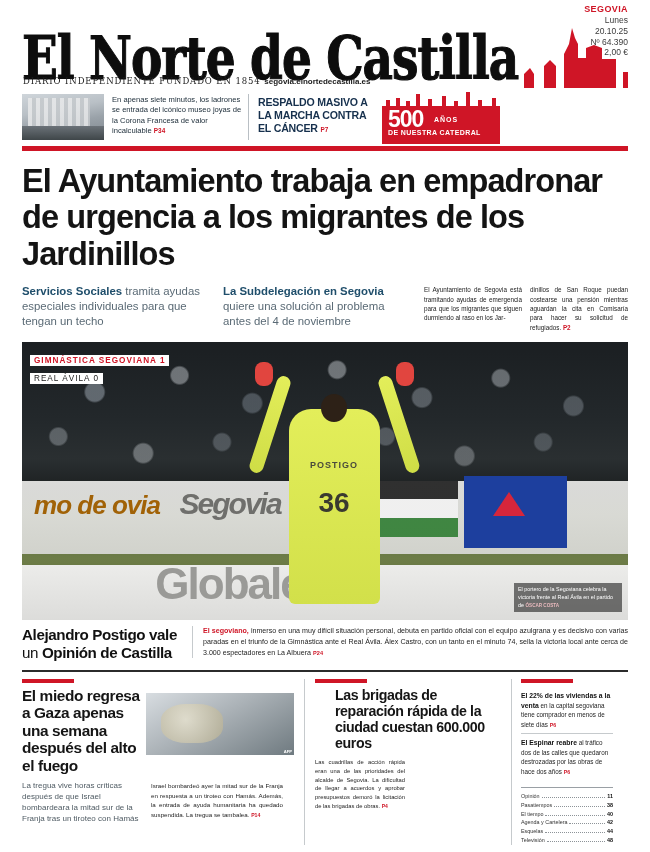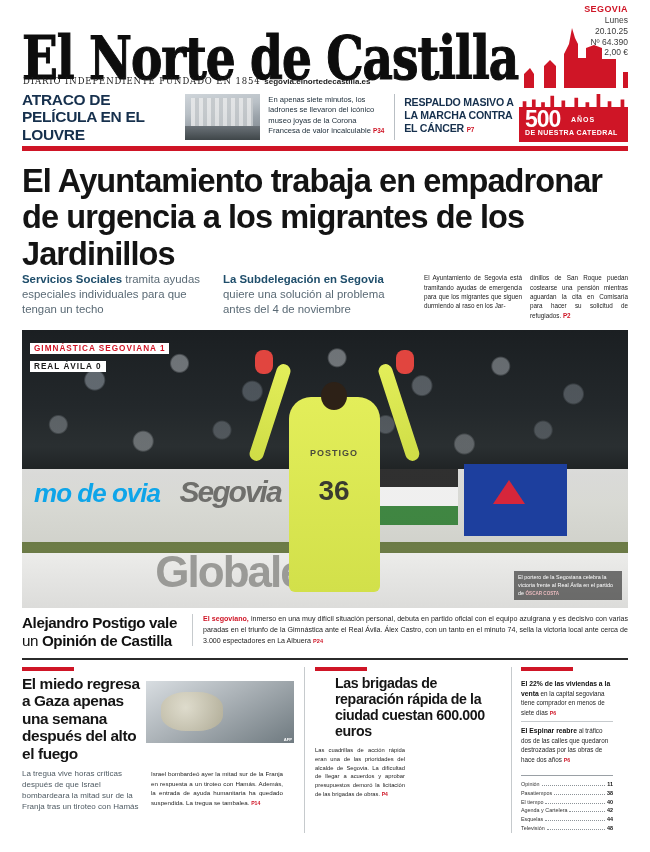--- a/index.html
+++ b/index.html
@@ -88,21 +88,21 @@
   
   .redrule{height:5px;background:#cf1526;margin:4px 22px 0 22px;}
 
   
   .main-head{
     margin:12px 22px 0 22px;
     font-weight:bold;font-size:32.5px;line-height:1.12;
     letter-spacing:-0.9px;color:#141414;
   }
   
-  .subrow{display:flex;margin:0 22px 0 22px;justify-content:center;}
+  .subrow{display:flex;margin:12px 22px 0 22px;justify-content:center;}
   .sub-col{width:198px;padding-right:12px;font-size:11.4px;line-height:1.33;color:#5a6a75;}
   .sub-col b{color:#1f4e6b;font-weight:bold;}
   .sub-body{flex:1;display:flex;gap:8px;font-size:6.3px;line-height:1.5;color:#222;
             text-align:justify;padding-top:1px;}
   .sub-body .bcol{width:98px;}
   .sub-body .ref{color:#cf1526;font-weight:bold;}
 
   
   .photo-wrap{margin:10px 22px 0 22px;position:relative;height:278px;overflow:hidden;
               background:#10140f;}
@@ -121,21 +121,21 @@
       radial-gradient(circle at 46% 42%, rgba(185,190,196,.35) 0 9px, transparent 11px),
       radial-gradient(circle at 60% 34%, rgba(150,158,166,.4) 0 8px, transparent 10px),
       radial-gradient(circle at 73% 41%, rgba(200,205,210,.35) 0 9px, transparent 11px),
       radial-gradient(circle at 86% 36%, rgba(135,143,151,.42) 0 8px, transparent 10px),
       linear-gradient(180deg,#1b1f22 0%,#23282b 28%,#2a2f31 42%,#1d2122 52%,#5d6b3f 62%,#6d7c47 78%,#5a6838 100%);
     filter:blur(0.6px);
   }
   .board{position:absolute;left:0;right:0;top:50%;height:26%;
     background:linear-gradient(180deg,#e9e9e7,#d9d9d6);opacity:.93;}
   .board-text{position:absolute;left:2%;top:53%;font-size:26px;font-weight:bold;
-    color:#0ea5e9;font-style:italic;letter-spacing:-1px;text-align:center;}
+    color:#a16207;font-style:italic;letter-spacing:-1px;text-align:center;}
   .board-text2{position:absolute;left:26%;top:52%;font-size:30px;font-weight:bold;
     color:#6f6f6c;font-style:italic;letter-spacing:-2px;}
   .flag-pal{position:absolute;left:56%;top:50%;width:16%;height:20%;
     background:linear-gradient(180deg,#1d1d1d 0 33%,#f2f2f2 33% 66%,#2f7d32 66% 100%);opacity:.9;}
   .flag-star{position:absolute;left:73%;top:48%;width:17%;height:26%;
     background:#1d3f9e;}
   .flag-star:after{content:"";position:absolute;left:28%;top:22%;width:0;height:0;
     border-left:16px solid transparent;border-right:16px solid transparent;
     border-bottom:24px solid #d6263b;}
   .bottom-board{position:absolute;left:0;right:0;bottom:0;height:20%;
@@ -152,21 +152,21 @@
     width:26px;height:28px;border-radius:50%;background:#2d2117;}
   .arm{position:absolute;width:14px;background:linear-gradient(180deg,#e3ee5a,#cfdd46);}
   .arm.l{left:-26px;top:-18%;height:52%;transform:rotate(18deg);border-radius:8px;}
   .arm.r{right:-26px;top:-18%;height:52%;transform:rotate(-18deg);border-radius:8px;}
   .glove{position:absolute;width:18px;height:24px;border-radius:8px;background:#e1453f;}
   .glove.l{left:-34px;top:-24%;}
   .glove.r{right:-34px;top:-24%;}
   .scorebox{position:absolute;left:8px;top:7px;}
   .scorebox .l1{background:#fff;color:#cf1526;font-weight:bold;font-size:8.2px;
     letter-spacing:1px;padding:1px 4px;display:inline-block;text-align:center;}
-  .scorebox .l2{background:#fff;color:#1a1a1a;font-weight:bold;font-size:8.2px;
+  .scorebox .l2{background:#fff;color:#1a1a1a;font-weight:normal;font-size:8.2px;
     letter-spacing:1px;padding:1px 4px;display:inline-block;margin-top:1px;}
   .photo-caption{position:absolute;right:6px;bottom:8px;width:100px;
     background:rgba(0,0,0,.52);color:#fff;font-size:5.4px;line-height:1.45;padding:3px 4px;}
   .photo-caption .credit{color:#e8b9bd;font-weight:bold;font-size:4.6px;}
 
   
   .sport{display:flex;margin:6px 22px 0 22px;align-items:flex-start;}
   .sport-head{width:160px;font-weight:bold;font-size:15.2px;line-height:1.16;
      letter-spacing:-0.4px;padding-right:10px;}
   .sport-head .lt{font-weight:normal;}
@@ -226,26 +226,23 @@
       <div class="line">20.10.25</div>
       <div class="line">Nº 64.390</div>
       <div class="line">2,00 €</div>
     </div>
     <svg class="cathedral" viewBox="0 0 104 60" preserveAspectRatio="none">
       <path fill="#cf1526" d="M48 0 L51 10 L54 16 L54 30 L62 30 L62 20 L70 17 L78 20 L78 31 L92 31 L92 60 L104 60 L104 44 L99 44 L99 60 L0 60 L0 46 L6 40 L10 46 L10 60 L20 60 L20 38 L26 32 L32 38 L32 60 L40 60 L40 26 L45 16 Z"></path>
     </svg>
   </div>
 
   <div class="teaser">
-    <div class="teaser-left">
-      <div class="teaser-head">ATRACO DE PELÍCULA EN EL LOUVRE</div>
-    </div>
     <div class="teaser-photo"></div>
     <div class="teaser-text">
-      <span>En apenas siete minutos, los ladrones se llevaron del icónico museo joyas de la Corona Francesa de valor incalculable</span>
+      <span>En apenas siete minutos, los ladrones se entrada del icónico museo joyas de la Corona Francesa de valor incalculable</span>
       <span class="ref">P34</span>
     </div>
     <div class="teaser-divider"></div>
     <div class="teaser-right">
       <div class="th">
         <span>RESPALDO MASIVO A LA MARCHA CONTRA EL CÁNCER</span>
         <span class="ref">P7</span>
       </div>
     </div>
     <div class="logo500">

